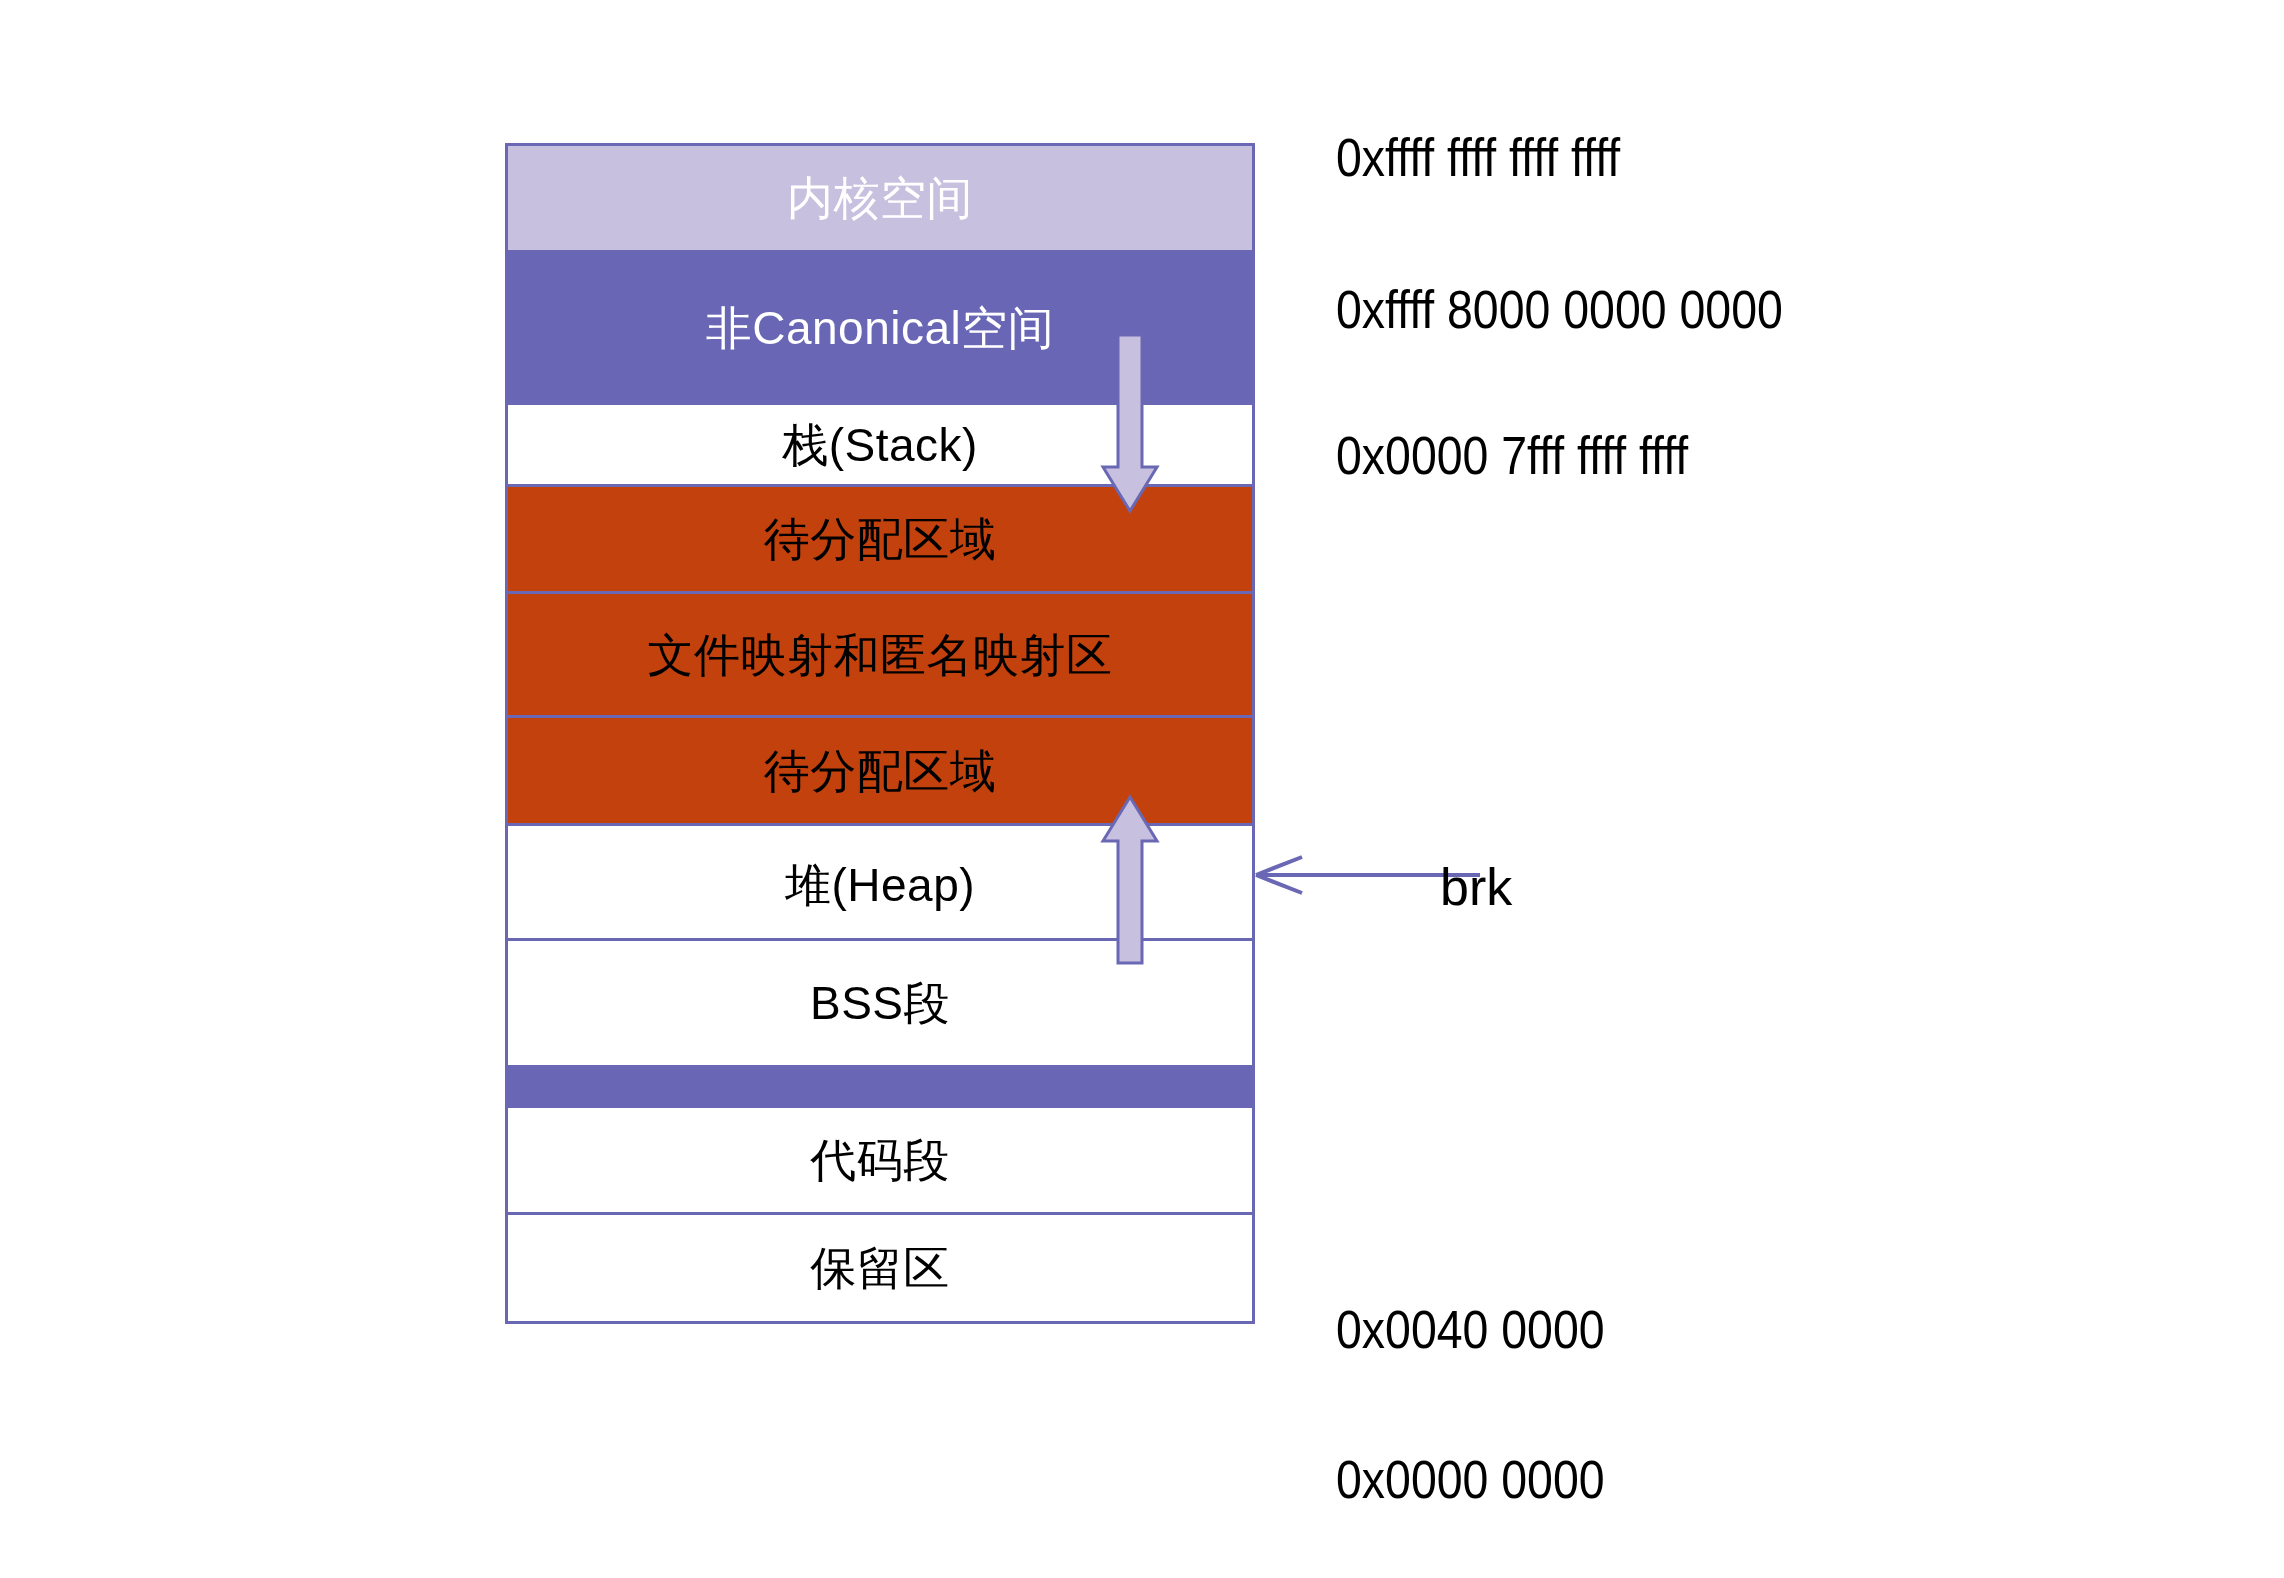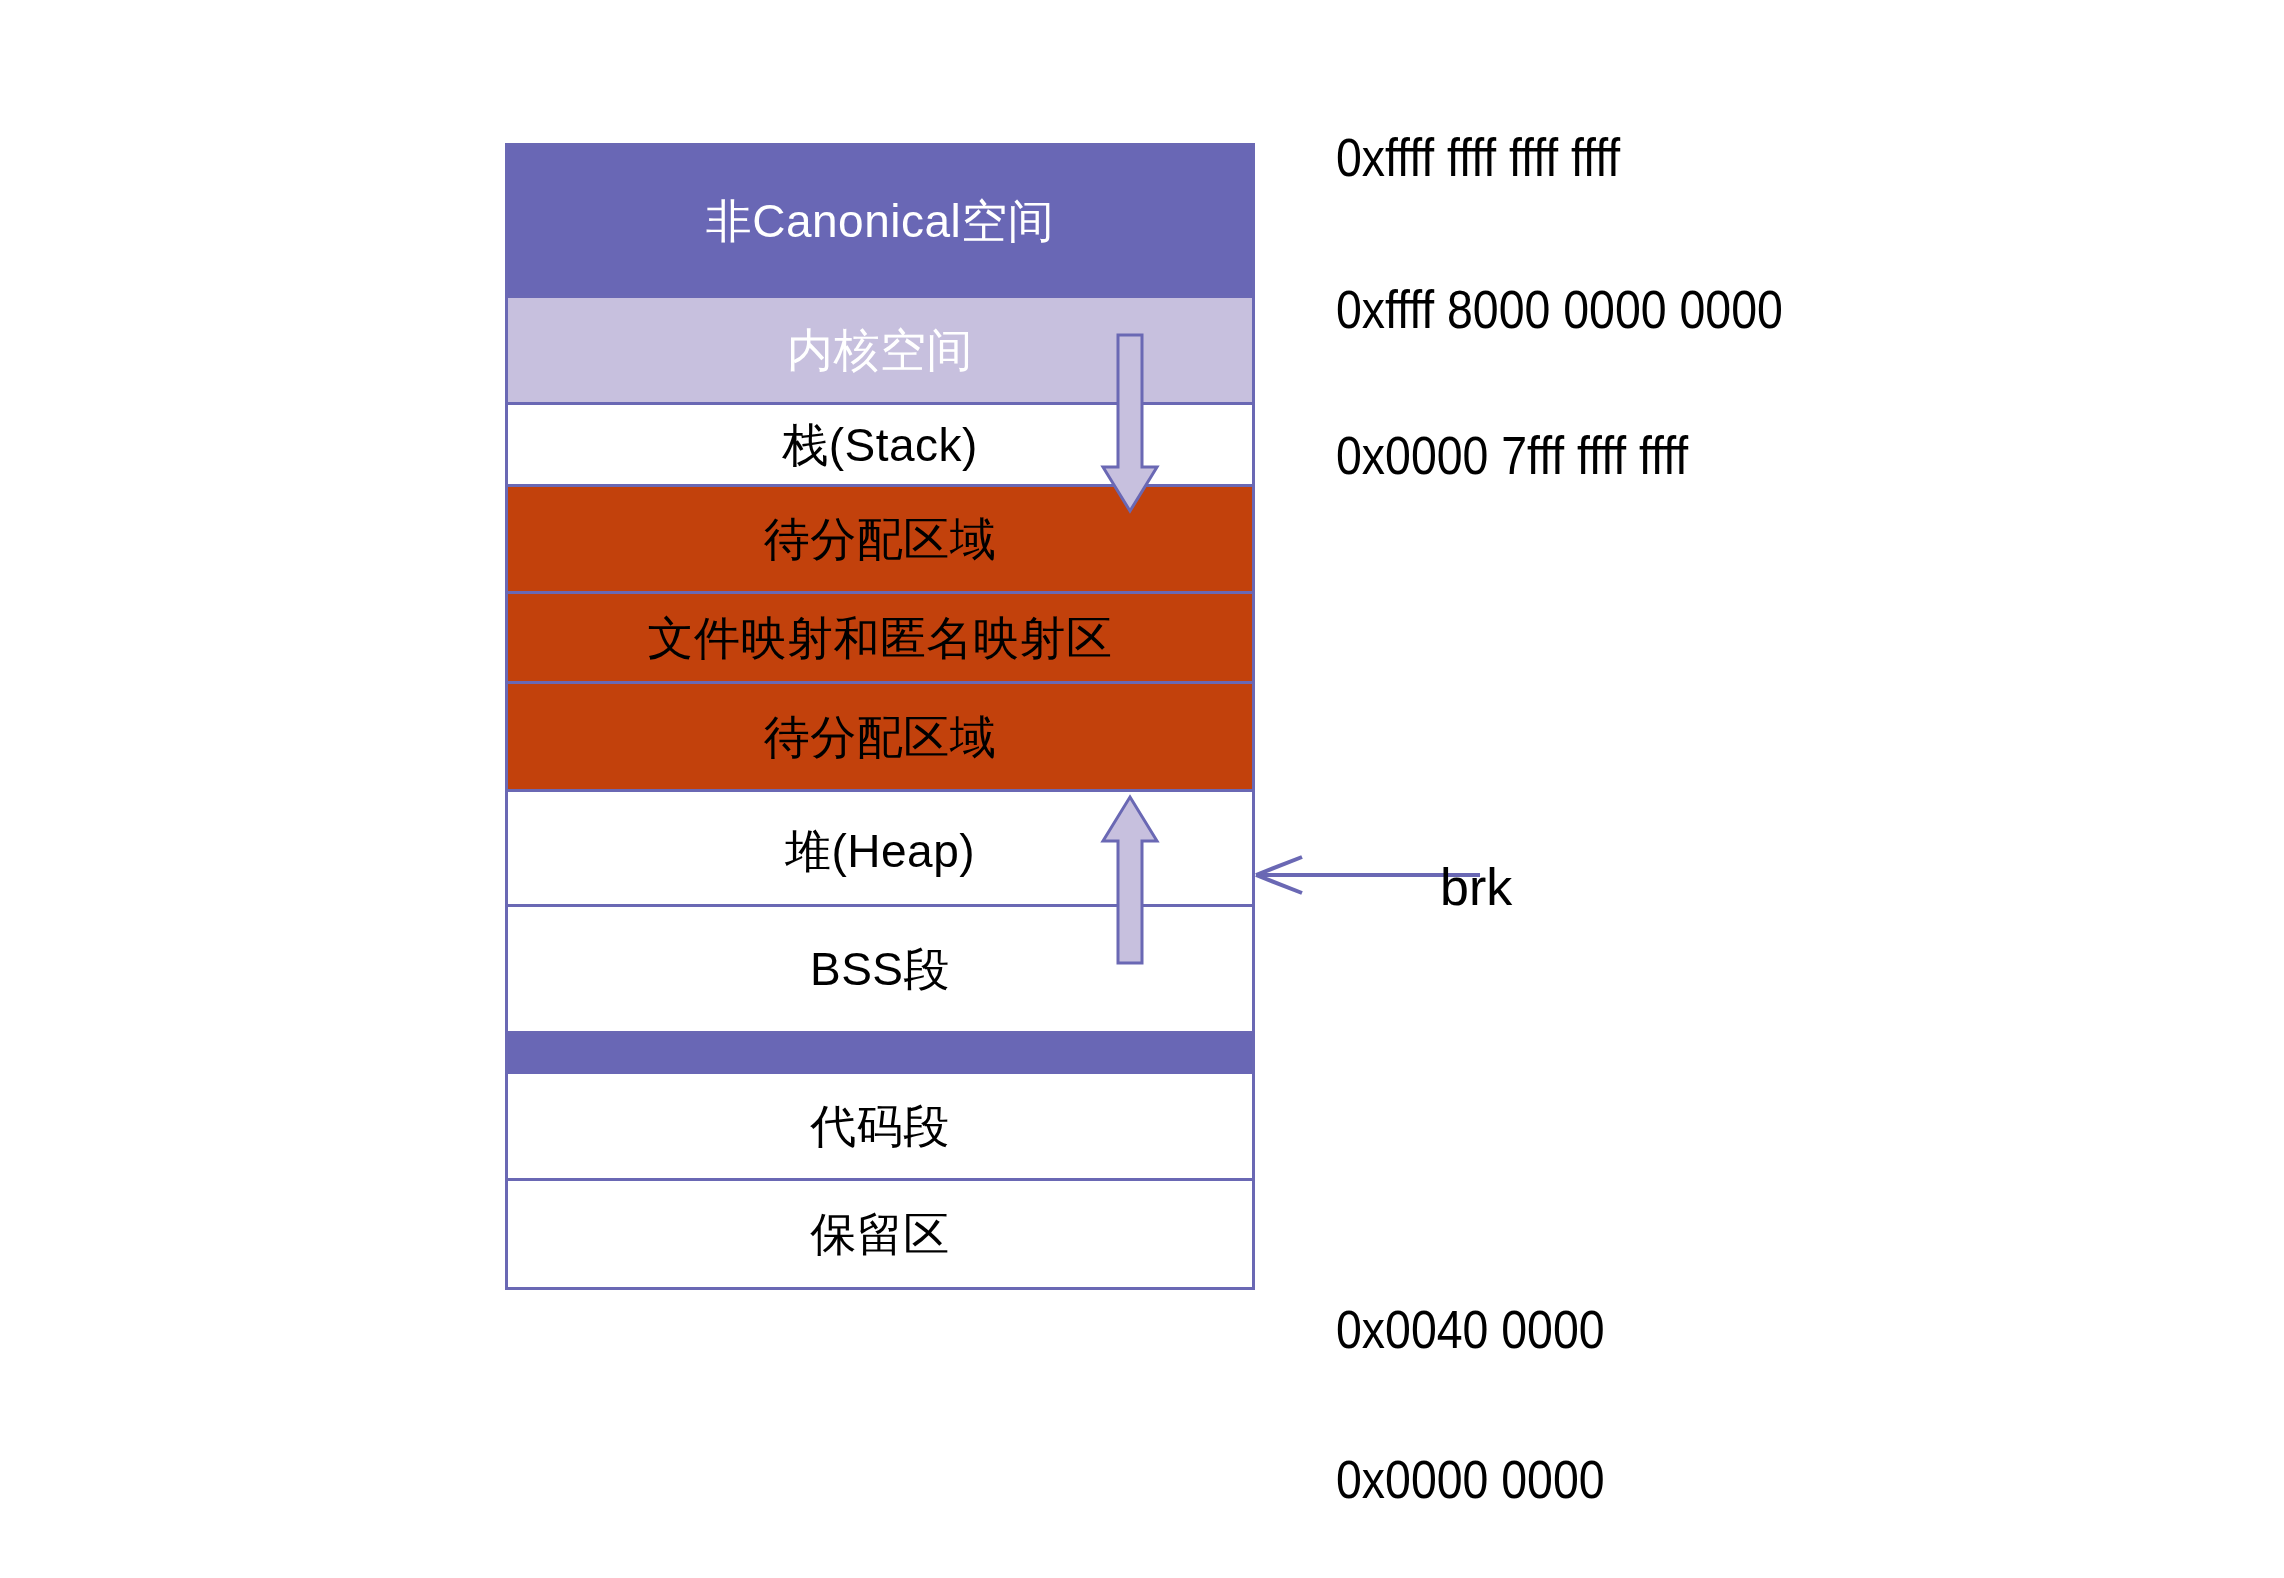--- a/index.html
+++ b/index.html
@@ -119,37 +119,37 @@
   #addr-code     { left: 1336px; top: 1302px; }
   #addr-zero     { left: 1336px; top: 1452px; }
 </style>
 </head>
 <body>
 
 <div id="diagram-canvas">
 
   <div id="memory-column">
 
+    <div class="mem-row fill-kernel" style="height:107px;">
+      <span class="mem-label label-white">内核空间</span>
+    </div>
+
     <div class="mem-row fill-noncanonical" style="height:152px;">
       <span class="mem-label label-white">非Canonical空间</span>
     </div>
 
-    <div class="mem-row fill-kernel" style="height:107px;">
-      <span class="mem-label label-white">内核空间</span>
-    </div>
-
     <div class="mem-row fill-white" style="height:82px;">
       <span class="mem-label">栈(Stack)</span>
     </div>
 
     <div class="mem-row fill-peach" style="height:107px;">
       <span class="mem-label">待分配区域</span>
     </div>
 
-    <div class="mem-row fill-peach" style="height:90px;text-align:right;">
+    <div class="mem-row fill-peach" style="height:124px;text-align:right;">
       <span class="mem-label">文件映射和匿名映射区</span>
     </div>
 
     <div class="mem-row fill-peach" style="height:108px;">
       <span class="mem-label">待分配区域</span>
     </div>
 
     <div class="mem-row fill-white" style="height:109px;margin-top:6px;">
       <span class="mem-label">堆(Heap)</span>
     </div>

